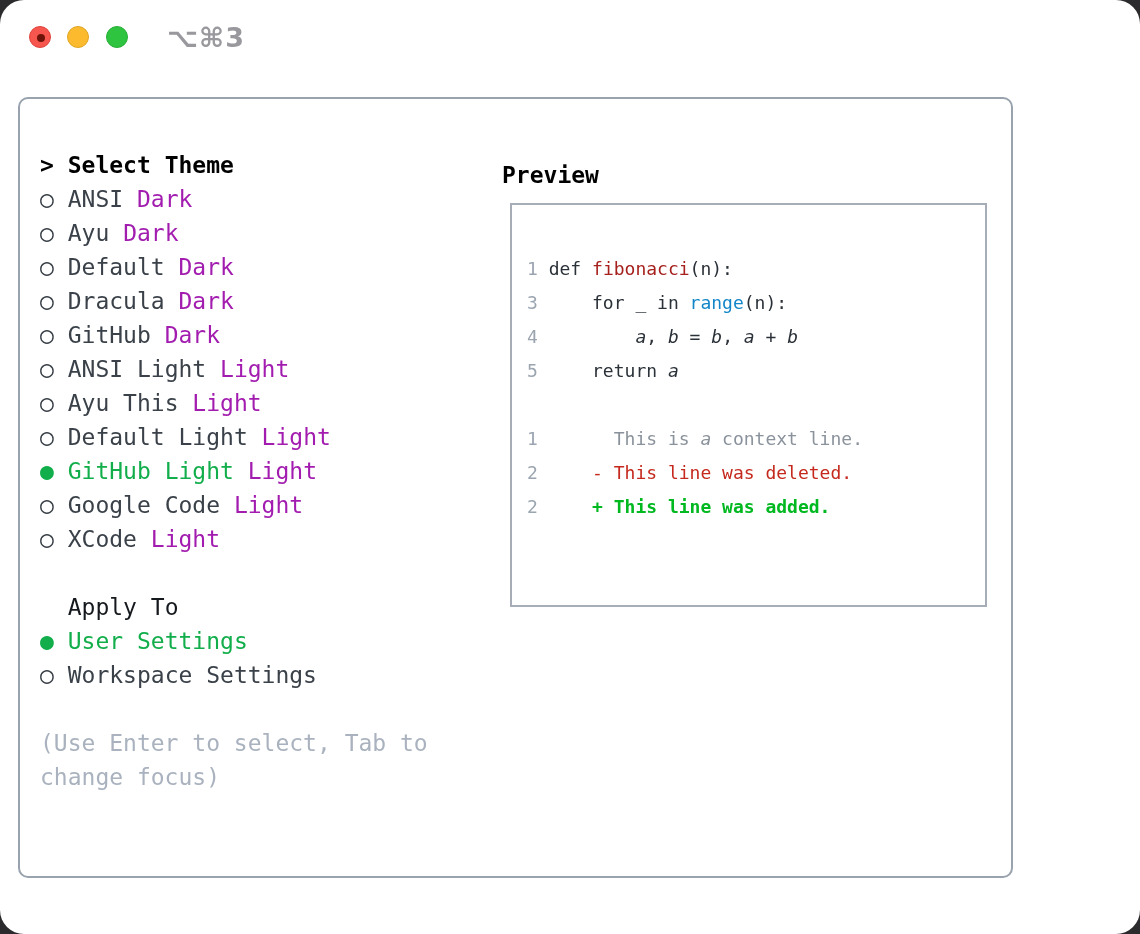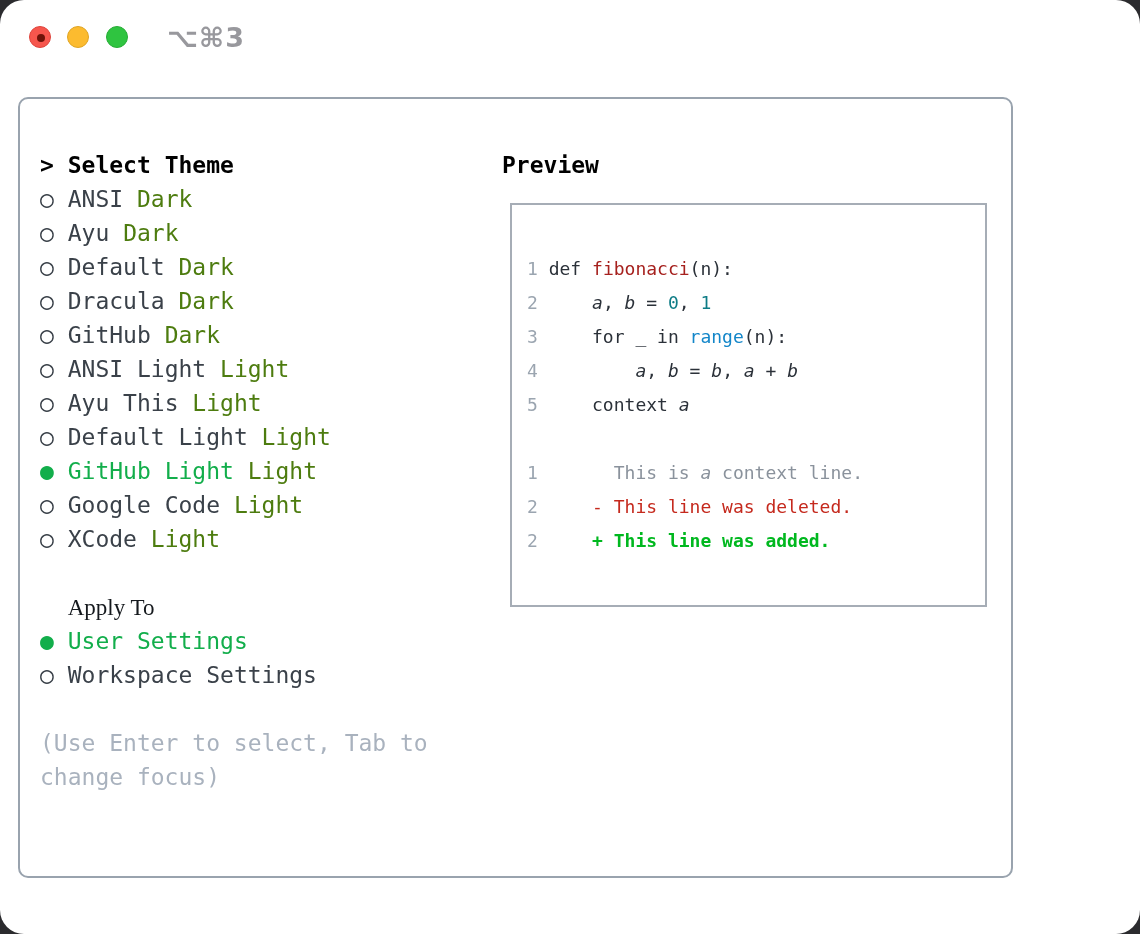--- a/index.html
+++ b/index.html
@@ -25,25 +25,25 @@
     background:#fff;border:2px solid #99a3ae;border-radius:10px;box-sizing:border-box;padding-left:13px;
   }
   .row{white-space:pre;height:34px;line-height:34px;font-size:23px;}
   
   .left-col{position:absolute;left:20px;top:49px;}
   .hdr{color:#000;font-weight:bold;}
   .mark{color:#3a4149;}
   .mark.sel{color:#12ae4b;}
   .nm{color:#3a4149;}
   .nm.sel{color:#12ae4b;}
-  .vt{color:#4d7c0f;}
+  .vt{color:#a21caf;}
   .muted{color:#a9b2be;}
-  .apply-label{color:#15191d;font-family:Liberation Serif, serif;}
+  .apply-label{color:#15191d;}
   
-  .preview-label{position:absolute;left:482px;top:49px;}
+  .preview-label{position:absolute;left:482px;top:59px;}
   .preview-box{
     position:absolute;left:490px;top:104px;width:477px;height:404px;
     border:2px solid #a6adb6;box-sizing:border-box;background:#fff;
     padding-top:47px;padding-left:15px;overflow:hidden;
   }
   .pline{white-space:pre;height:34px;line-height:34px;font-size:18px;}
   .ln{color:#9ba5b0;}
   .d{color:#2b3139;}
   .fn{color:#a6211e;}
   .num{color:#0e7c86;}
@@ -92,24 +92,23 @@
       <div class="row"></div>
       <div class="row muted">(Use Enter to select, Tab to</div>
       <div class="row muted">change focus)</div>
     </div>
 
     <div class="row hdr preview-label">Preview</div>
 
     <div class="preview-box">
       <div id="code-lines">
           <div class="pline"><span class="ln">1 </span><span class="d">def </span><span class="fn">fibonacci</span><span class="d">(n):</span></div>
-          <div class="pline"><span class="ln">2 </span><span class="d">    </span><span class="v">a</span><span class="d">, </span><span class="v">b</span><span class="d"> = </span><span class="num">0</span><span class="d">, </span><span class="num">1</span></div>
           <div class="pline"><span class="ln">3 </span><span class="d">    for _ in </span><span class="bi">range</span><span class="d">(n):</span></div>
           <div class="pline"><span class="ln">4 </span><span class="d">        </span><span class="v">a</span><span class="d">, </span><span class="v">b</span><span class="d"> = </span><span class="v">b</span><span class="d">, </span><span class="v">a</span><span class="d"> + </span><span class="v">b</span></div>
-          <div class="pline"><span class="ln">5 </span><span class="d">    context </span><span class="v">a</span></div>
+          <div class="pline"><span class="ln">5 </span><span class="d">    return </span><span class="v">a</span></div>
           <div class="pline"></div>
           <div class="pline"><span class="ln">1 </span><span class="ctx">      This is </span><span class="ctx v">a</span><span class="ctx"> context line.</span></div>
           <div class="pline"><span class="ln">2 </span><span class="del">    - This line was deleted.</span></div>
           <div class="pline"><span class="ln">2 </span><span class="add">    + This line was added.</span></div>
         </div>
     </div>
 
   </div>
 </div>
 

